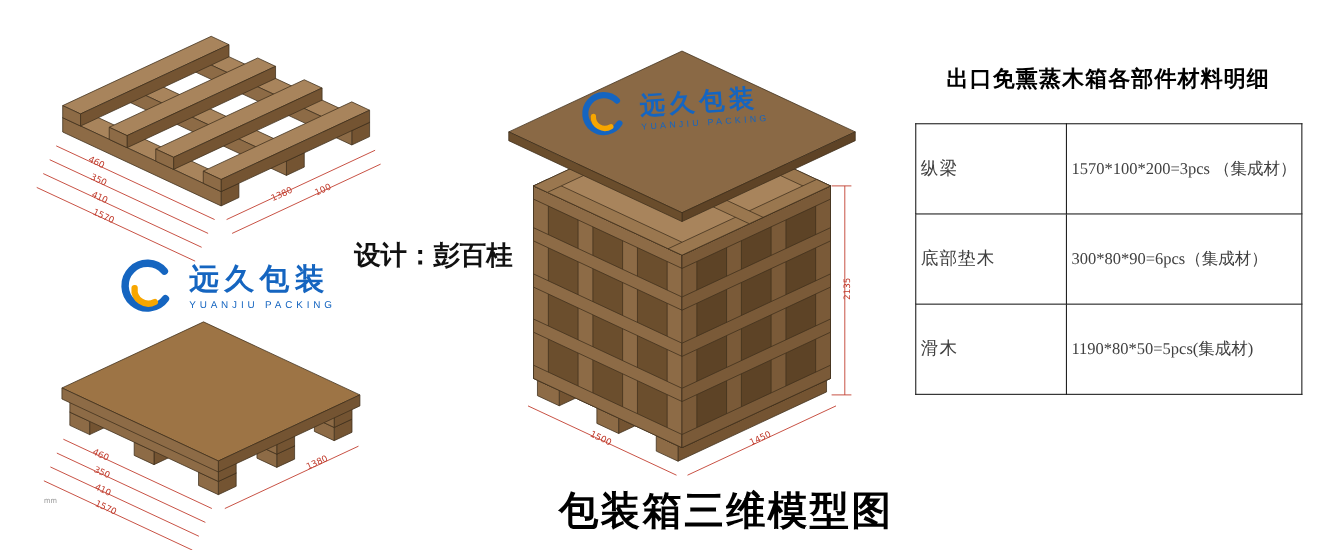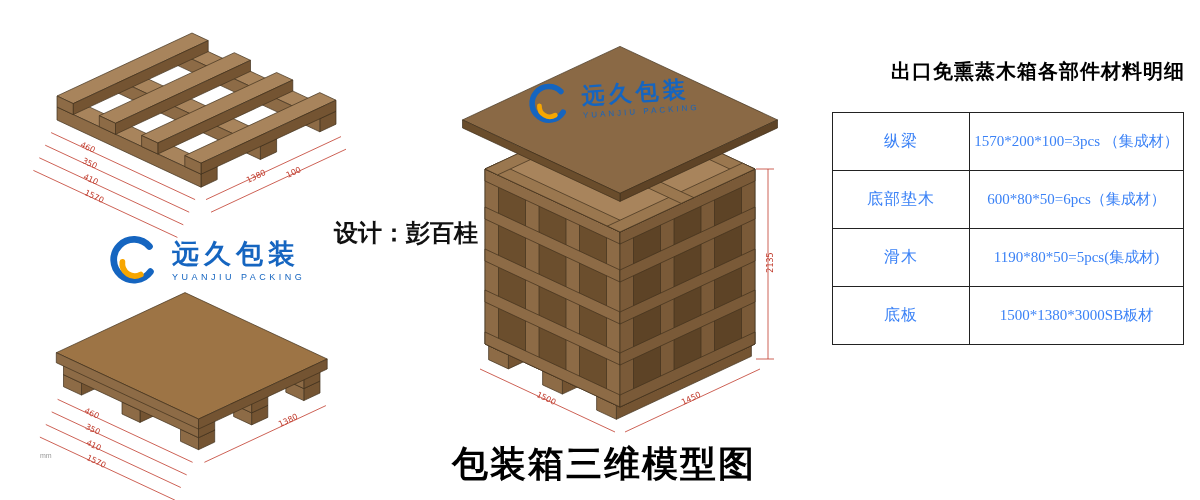--- a/index.html
+++ b/index.html
@@ -20,33 +20,33 @@
   .logo-cn{font-size:27px;font-weight:bold;color:#1565c0;letter-spacing:5px;
            font-family:"Liberation Serif",serif;line-height:1.1;}
   .logo-en{font-size:9px;color:#1565c0;letter-spacing:3.5px;margin-top:2px;
            font-family:"Liberation Sans",sans-serif;}
   .logo-lid{transform:rotate(-4deg);}
   .logo-lid .logo-cn{font-size:23px;letter-spacing:4px;}
   .logo-lid .logo-en{font-size:8px;letter-spacing:3px;}
 
   
   .credits{font-family:"Liberation Serif",serif;font-size:24px;font-weight:bold;color:#111;}
-  .credits div{height:30px;line-height:30px;margin-bottom:21px;margin-left:12px;}
-
-  
-  .main-title{width:360px;text-align:left;font-size:36px;font-weight:bold;color:#000;
+  .credits div{height:30px;line-height:30px;margin-bottom:21px;}
+
+  
+  .main-title{width:360px;text-align:right;font-size:36px;font-weight:bold;color:#000;
               letter-spacing:2px;font-family:"Liberation Sans",sans-serif;}
 
   
-  .table-title{width:355px;text-align:right;font-size:20px;font-weight:bold;color:#000;
+  .table-title{width:355px;text-align:center;font-size:20px;font-weight:bold;color:#000;
                font-family:"Liberation Serif",serif;letter-spacing:1px;}
   table.parts{border-collapse:collapse;table-layout:fixed;width:352px;
               font-family:"Liberation Serif",serif;}
-  table.parts td{border:1px solid #222;height:57px;text-align:center;vertical-align:middle;
-                 color:#3b82f6;padding:0 4px;}
+  table.parts td{border:1px solid #222;height:57px;vertical-align:middle;
+                 color:#404040;padding:12px 4px;}
   td.part{width:128px;font-size:16px;letter-spacing:1px;}
   td.spec{font-size:15px;}
 
   .footnote{font-size:7px;color:#999;}
 </style>
 </head>
 <body>
 
 <div id="page">
 
@@ -217,32 +217,28 @@
   </div>
 
   <div class="main-title abs" style="left:452px;top:440px">包装箱三维模型图</div>
 
   <div class="table-title abs" style="left:830px;top:58px">出口免熏蒸木箱各部件材料明细</div>
 
   <table class="parts abs" style="left:832px;top:112px">
     <tbody>
       <tr>
         <td class="part">纵梁</td>
-        <td class="spec">1570*200*100=3pcs （集成材）</td>
+        <td class="spec">1570*100*200=3pcs （集成材）</td>
       </tr>
       <tr>
         <td class="part">底部垫木</td>
-        <td class="spec">600*80*50=6pcs（集成材）</td>
+        <td class="spec">300*80*90=6pcs（集成材）</td>
       </tr>
       <tr>
         <td class="part">滑木</td>
         <td class="spec">1190*80*50=5pcs(集成材)</td>
       </tr>
-      <tr>
-        <td class="part">底板</td>
-        <td class="spec">1500*1380*3000SB板材</td>
-      </tr>
     </tbody>
   </table>
 
   <div class="footnote abs" style="left:40px;top:452px">mm</div>
 
 </div>
 
 </body></html>

